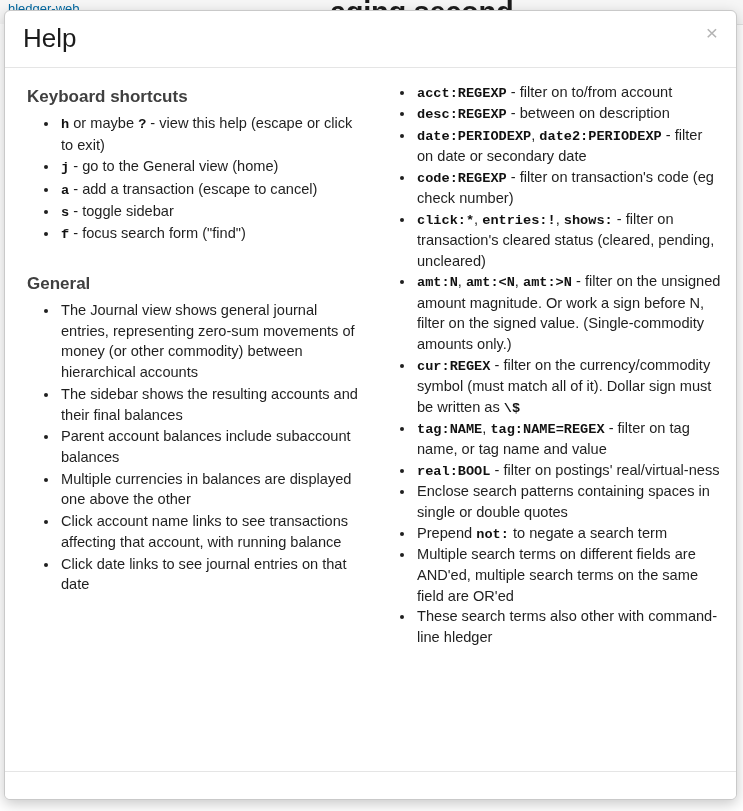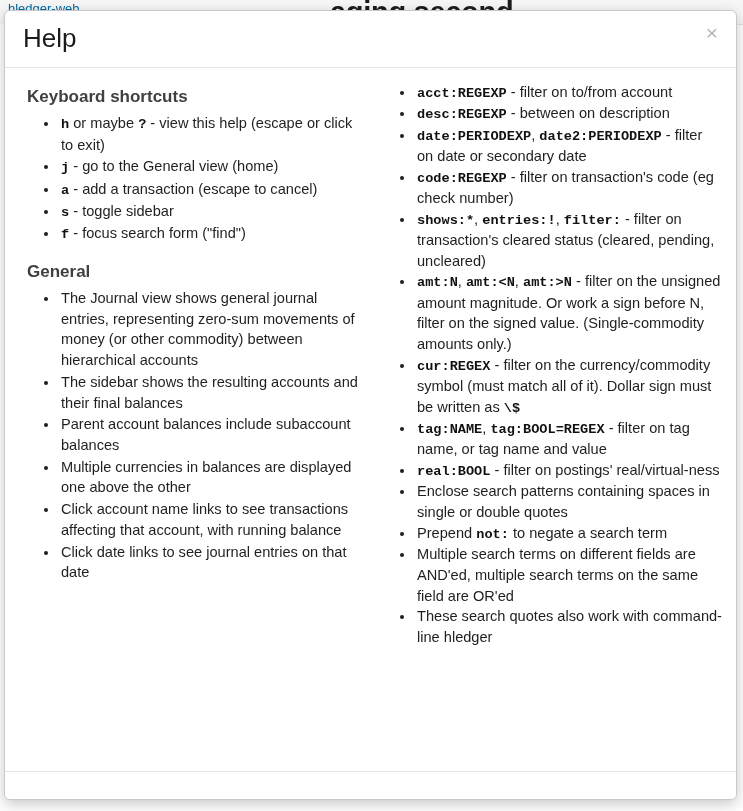--- a/index.html
+++ b/index.html
@@ -110,21 +110,21 @@
   }
 
   h4.section-title {
     font-size: 17px;
     font-weight: bold;
     color: #404040;
     margin: 5px 0 6px 4px;
     line-height: 1.2;
   }
   h4.section-title.general {
-    margin-top: 17px;
+    margin-top: 29px;
   }
 
   ul.help-list {
     margin: 0 0 0 0;
     padding-left: 36px;
     list-style-type: disc;
   }
   ul.help-list li {
     font-size: 14.6px;
     color: #1f1f1f;
@@ -216,46 +216,46 @@
 
         <li>
           <code>date:PERIODEXP</code><span>, </span><code>date2:PERIODEXP</code><span> - filter on date or secondary date</span>
         </li>
 
         <li>
           <code>code:REGEXP</code><span> - filter on transaction's code (eg check number)</span>
         </li>
 
         <li>
-          <code>shows:*</code><span>, </span><code>entries:!</code><span>, </span><code>filter:</code><span> - filter on transaction's cleared status (cleared, pending, uncleared)</span>
+          <code>click:*</code><span>, </span><code>entries:!</code><span>, </span><code>shows:</code><span> - filter on transaction's cleared status (cleared, pending, uncleared)</span>
         </li>
 
         <li>
           <code>amt:N</code><span>, </span><code>amt:&lt;N</code><span>, </span><code>amt:&gt;N</code><span> - filter on the unsigned amount magnitude. Or work a sign before N, filter on the signed value. (Single-commodity amounts only.)</span>
         </li>
 
         <li>
           <code>cur:REGEX</code><span> - filter on the currency/commodity symbol (must match all of it). Dollar sign must be written as </span><code>\$</code>
         </li>
 
         <li>
-          <code>tag:NAME</code><span>, </span><code>tag:BOOL=REGEX</code><span> - filter on tag name, or tag name and value</span>
+          <code>tag:NAME</code><span>, </span><code>tag:NAME=REGEX</code><span> - filter on tag name, or tag name and value</span>
         </li>
 
         <li>
           <code>real:BOOL</code><span> - filter on postings' real/virtual-ness</span>
         </li>
 
         <li>Enclose search patterns containing spaces in single or double quotes</li>
 
         <li>
           <span>Prepend </span><code>not:</code><span> to negate a search term</span>
         </li>
 
         <li>Multiple search terms on different fields are AND'ed, multiple search terms on the same field are OR'ed</li>
 
-        <li>These search quotes also work with command-line hledger</li>
+        <li>These search terms also other with command-line hledger</li>
       </ul>
     </div>
   </div>
 
   <div class="modal-footer"></div>
 </div>
 
 </body></html>

